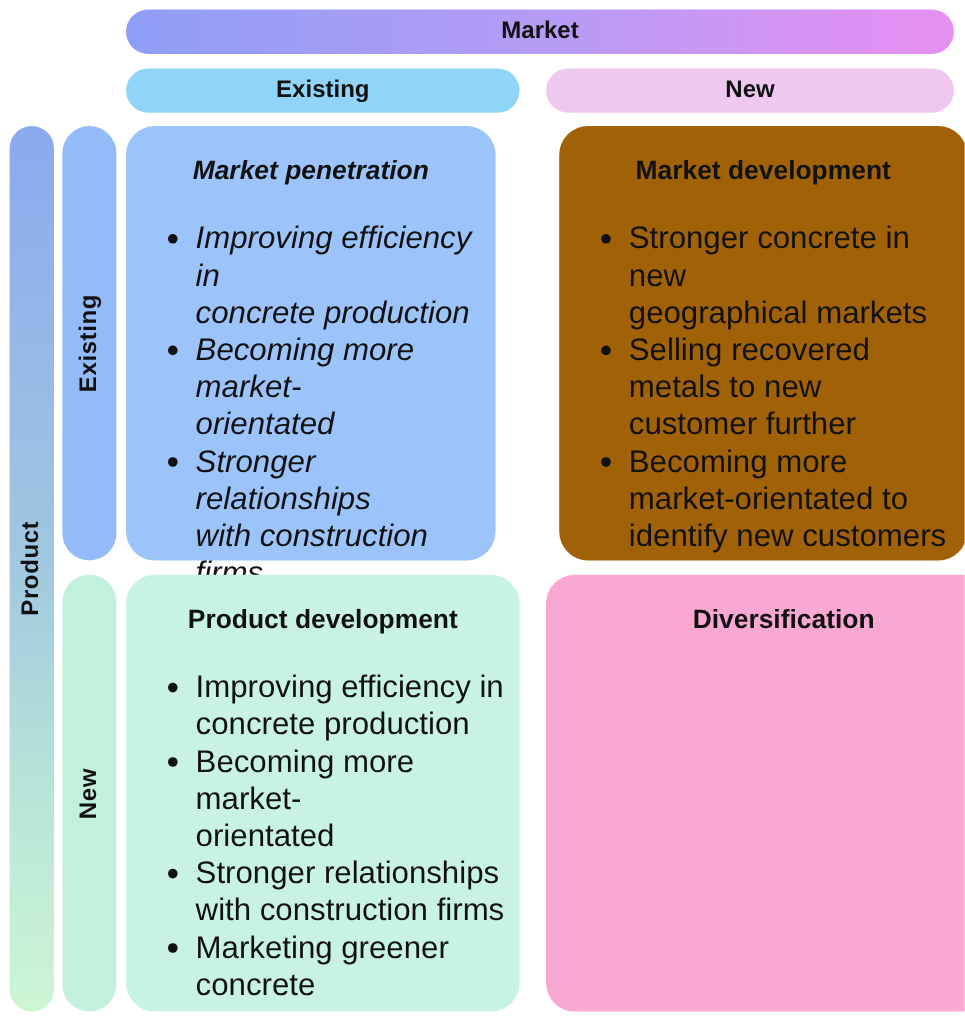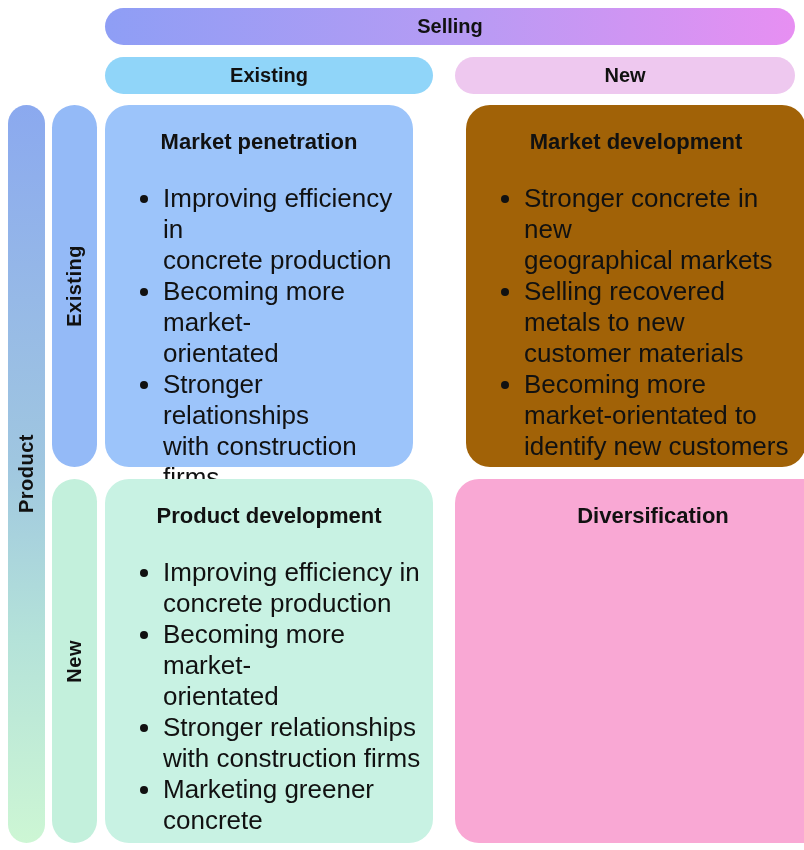--- a/index.html
+++ b/index.html
@@ -50,21 +50,21 @@
 
   .vlabel {
     writing-mode: vertical-rl;
     transform: rotate(180deg);
     font-weight: 700; font-size: 20px;
     letter-spacing: 0.5px;
   }
 
   
   .quad { border-radius: 24px; }
-  .q-mp { left: 105px; top: 105px; width: 308px; height: 362px; background: #9cc4fa; }
+  .q-mp { left: 105px; top: 105px; width: 308px; height: 362px; background: #9cc4fa; font-style: italic; }
   .q-md { left: 466px; top: 105px; width: 340px; height: 362px; background: #a16207; }
   .q-pd { left: 105px; top: 479px; width: 328px; height: 364px; background: #c8f2e3; }
   .q-dv { left: 455px; top: 479px; width: 396px; height: 364px; background: #f9a8d4; }
 
   .quad h3 {
     margin: 24px 10px 0 10px;
     text-align: center;
     font-size: 22px;
     font-weight: 700;
     line-height: 26px;
@@ -80,21 +80,21 @@
     margin: 0;
   }
   .quad li::marker { color: #111111; }
 </style>
 </head>
 <body>
 
 <div class="canvas">
 
   <div class="abs market-bar">
-    <span>Selling</span>
+    <span>Market</span>
   </div>
 
   <div class="abs col-pill col-existing">
     <span>Existing</span>
   </div>
   <div class="abs col-pill col-new">
     <span>New</span>
   </div>
 
   <div class="abs product-bar">
@@ -122,21 +122,21 @@
     </ul>
   </div>
 
   <div class="abs quad q-md">
     <h3>Market development</h3>
     <ul>
       <li>Stronger concrete in new
 geographical markets</li>
       <li>Selling recovered
 metals to new
-customer materials</li>
+customer further</li>
       <li>Becoming more
 market-orientated to
 identify new customers</li>
     </ul>
   </div>
 
   <div class="abs quad q-pd">
     <h3>Product development</h3>
     <ul>
       <li>Improving efficiency in

